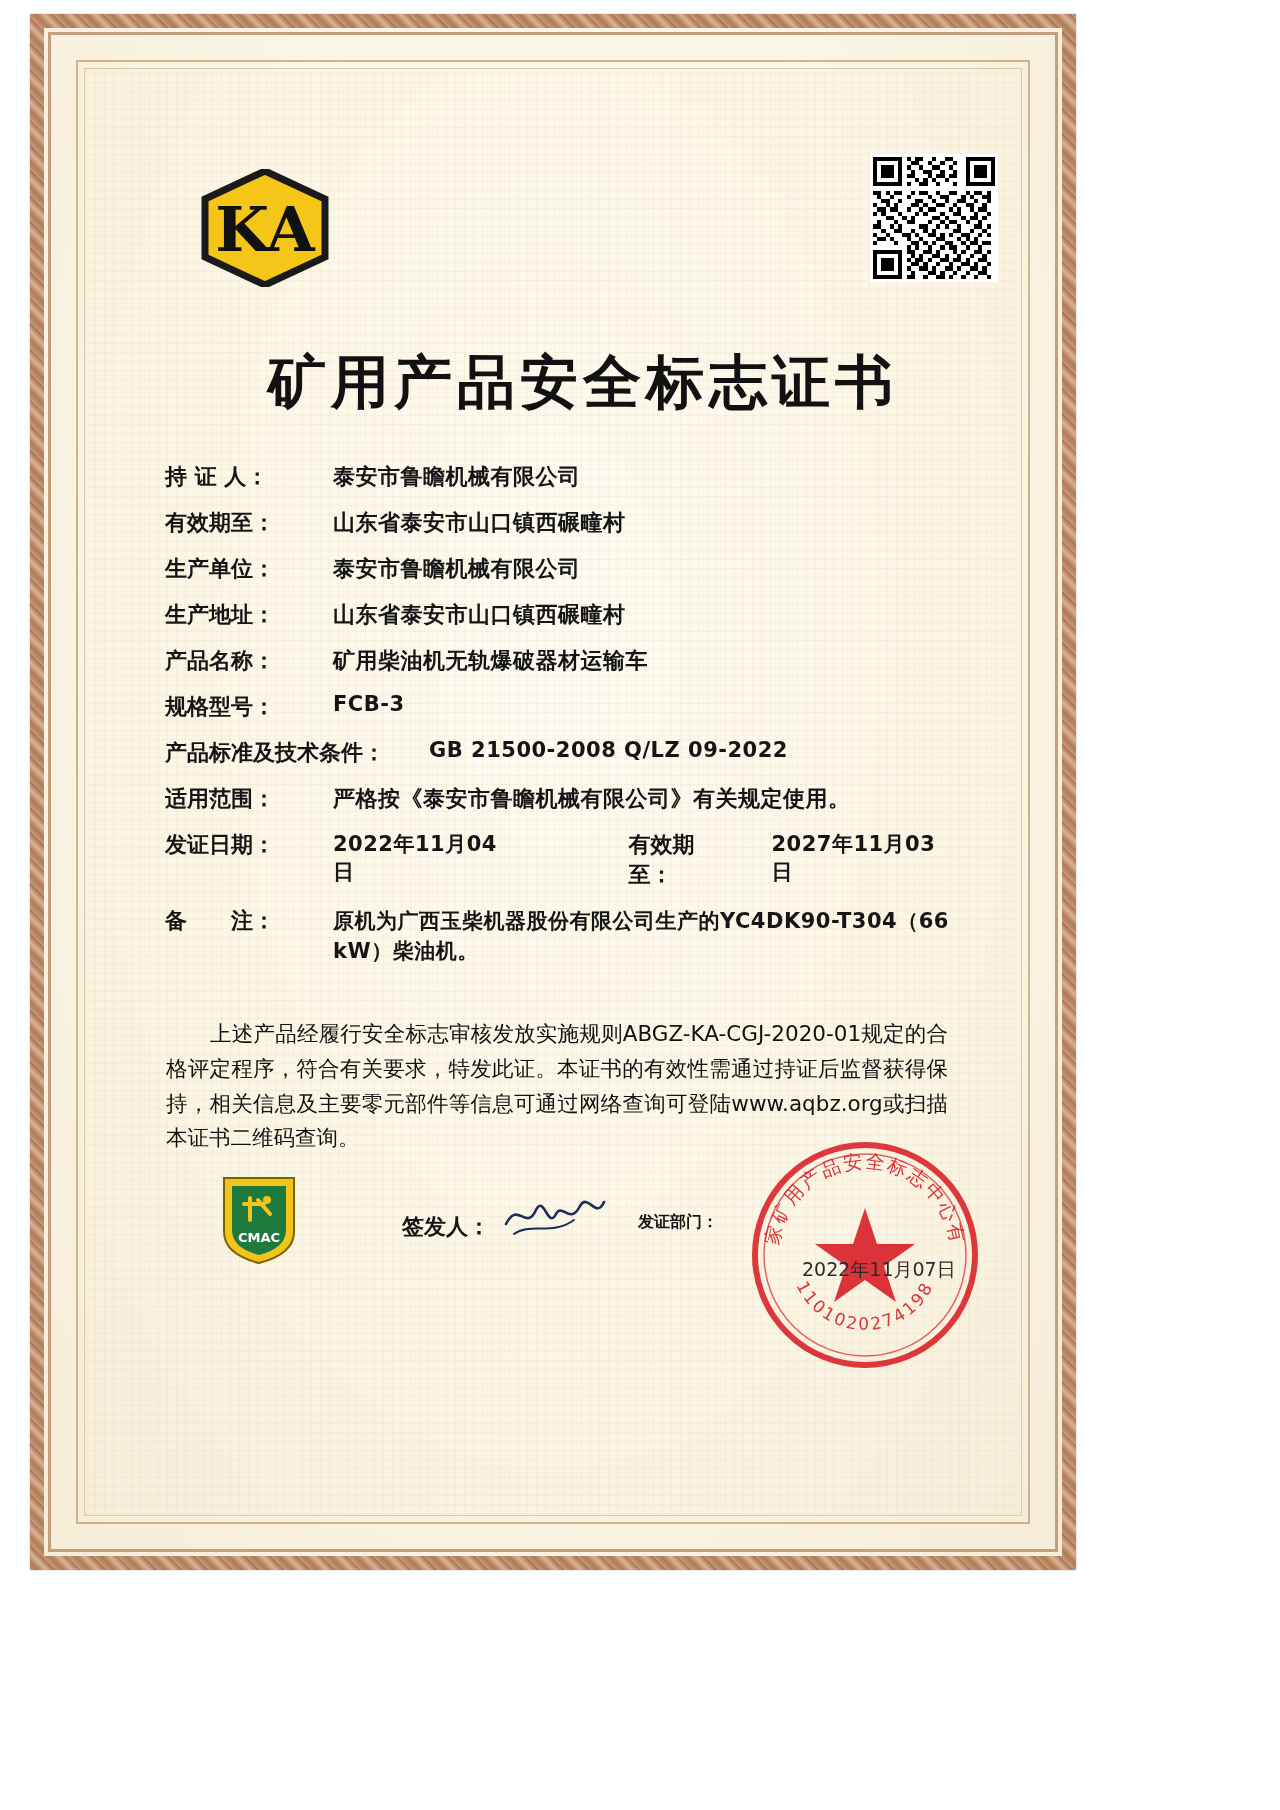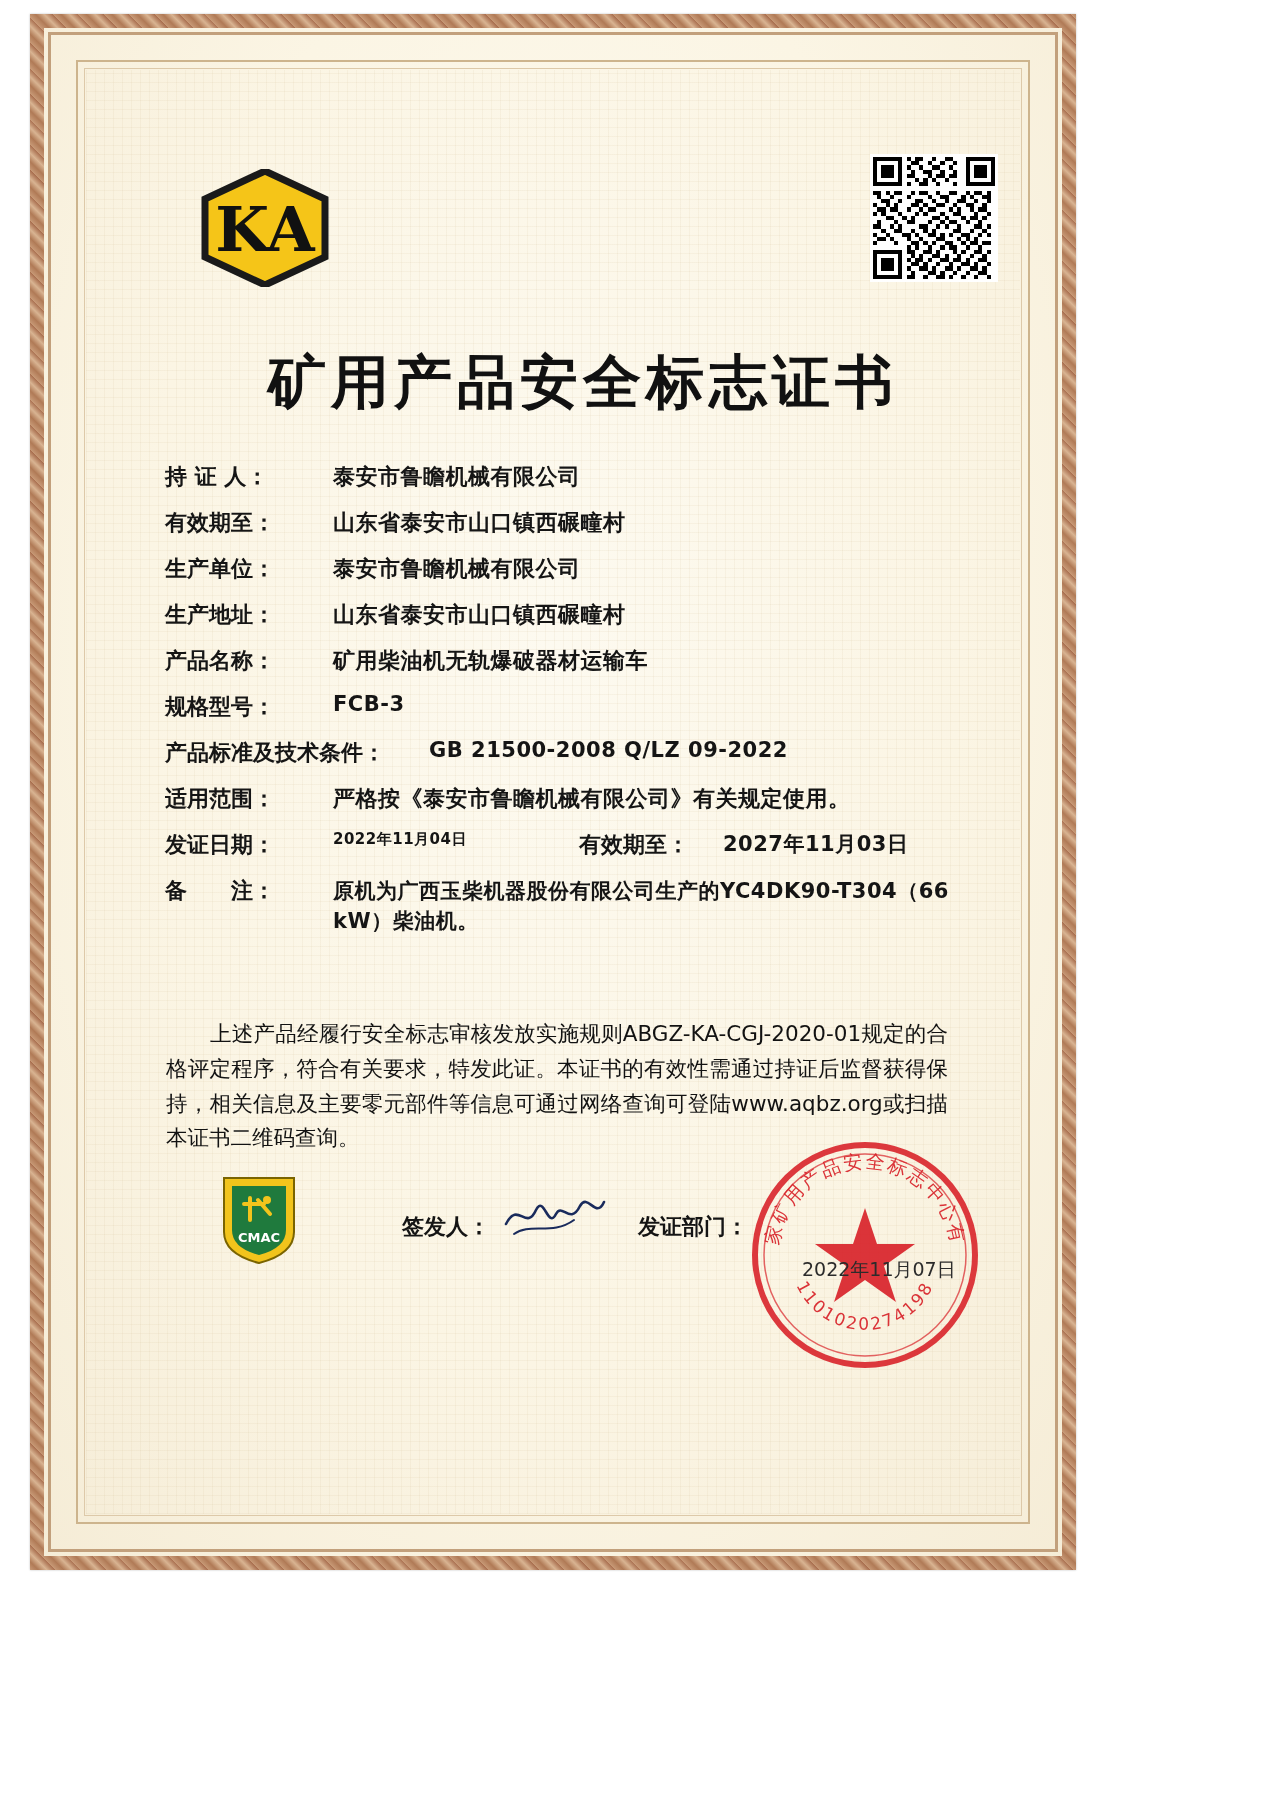--- a/index.html
+++ b/index.html
@@ -146,21 +146,21 @@
     margin-left: 44px;
   }
   .row .val.sans {
     font-family: "DejaVu Sans", "Liberation Sans", sans-serif;
     font-size: 21px;
   }
 
   .date-row .lbl { width: 124px; flex: 0 0 124px; }
   .date-row .date1 {
     font-family: "DejaVu Sans", "Liberation Sans", sans-serif;
-    font-size: 15px;
+    font-size: 21px;
   }
   .date-row .lbl2 {
     margin-left: 112px;
     font-weight: bold;
     font-family: "DejaVu Serif", "Liberation Serif", serif;
   }
   .date-row .date2 {
     margin-left: 34px;
     font-family: "DejaVu Sans", "Liberation Sans", sans-serif;
     font-size: 21px;
@@ -207,21 +207,21 @@
     position: absolute;
     left: 470px;
     top: 1176px;
     width: 110px;
     height: 54px;
   }
   #issue-dept-line {
     position: absolute;
     left: 608px;
     top: 1198px;
-    font-size: 22px;
+    font-size: 16px;
     font-weight: bold;
     color: #141414;
     font-family: "DejaVu Serif", "Liberation Serif", serif;
   }
   #seal {
     position: absolute;
     left: 718px;
     top: 1124px;
     width: 234px;
     height: 234px;

